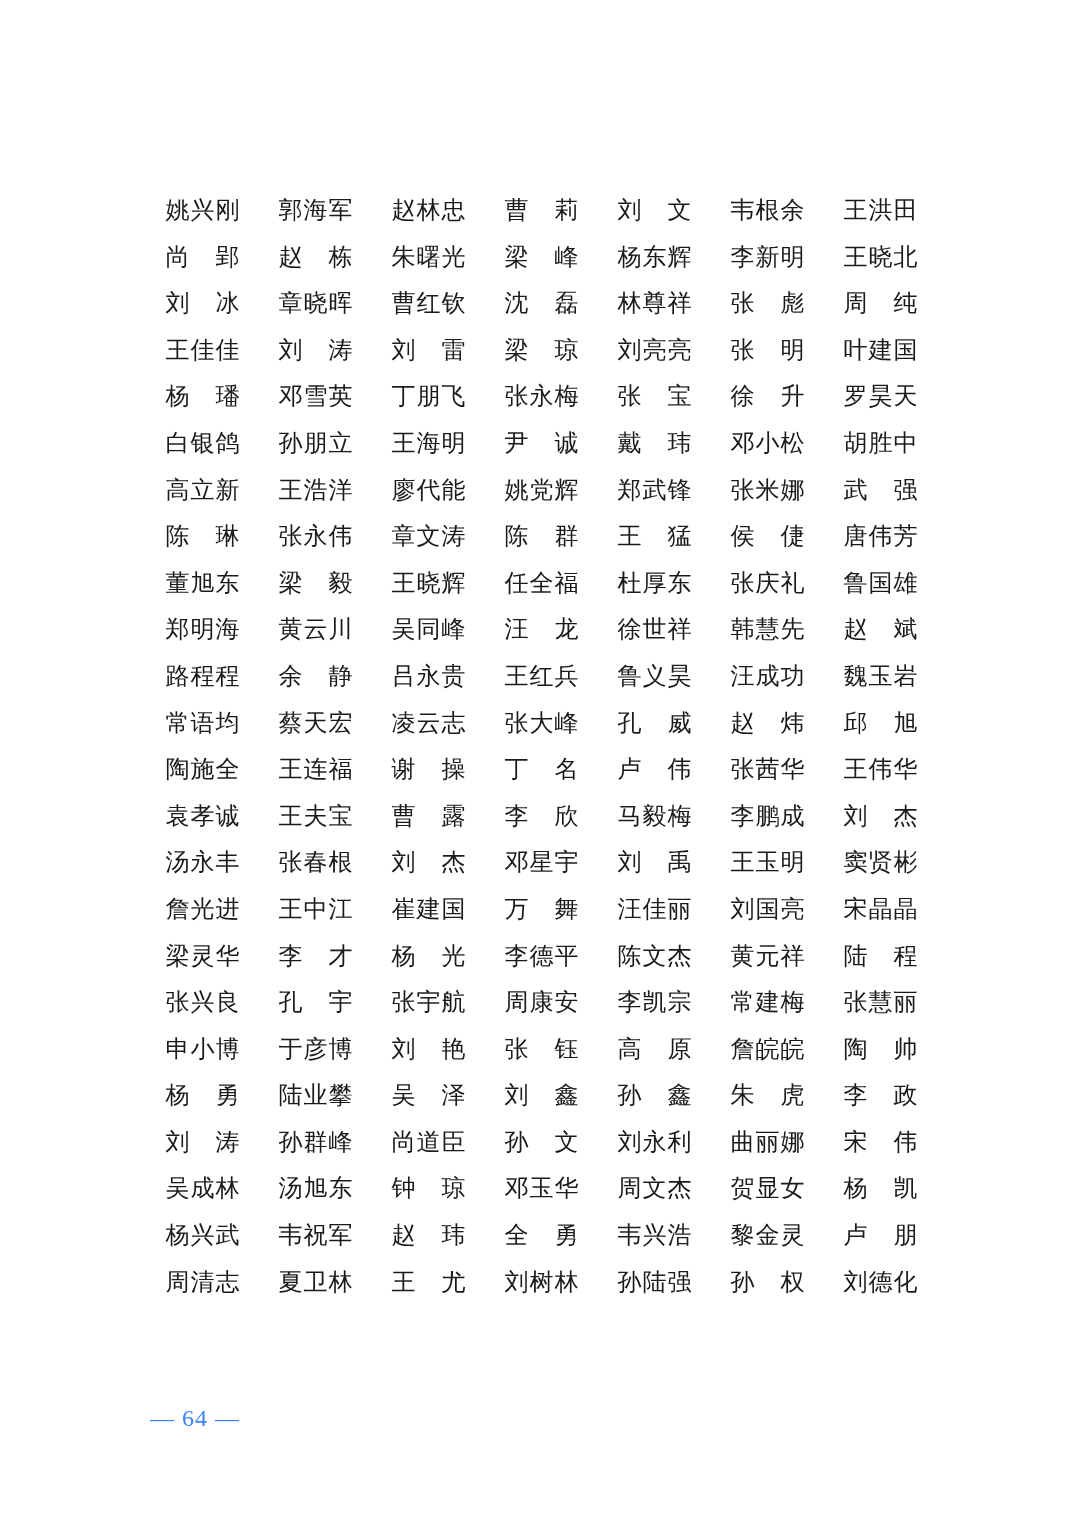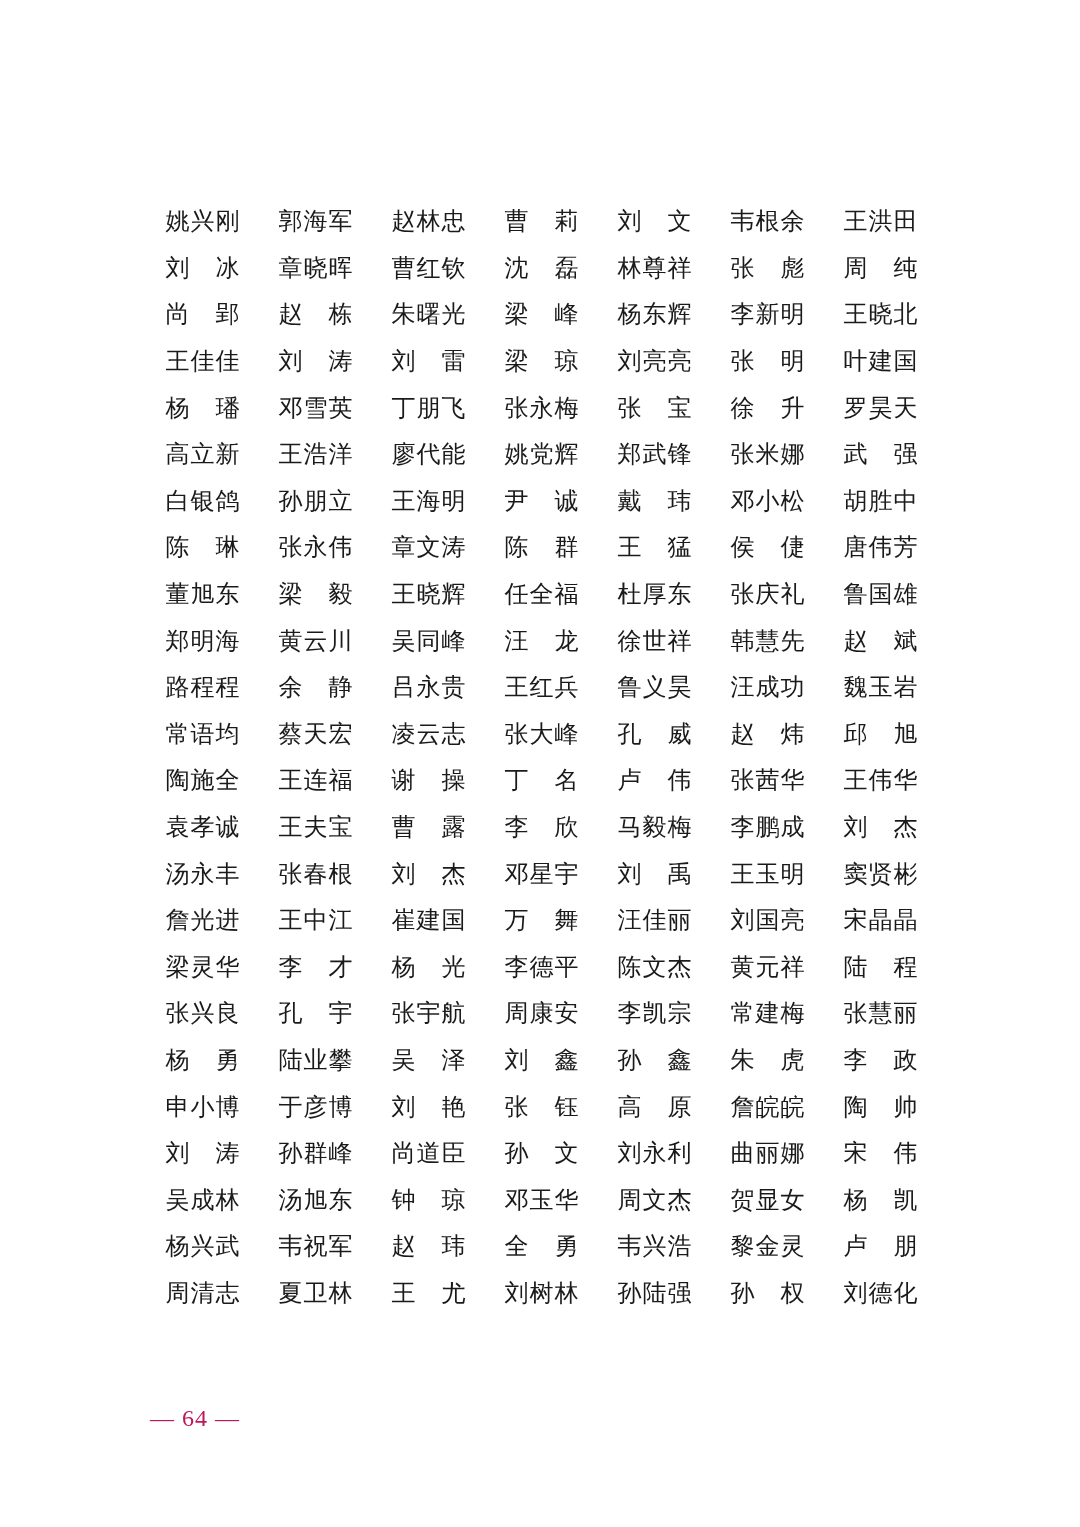--- a/index.html
+++ b/index.html
@@ -1,95 +1,95 @@
 <!DOCTYPE html>
 <html><head>
   <meta charset="utf-8">
   <style>
     html, body { margin: 0; padding: 0; background: #ffffff; }
     body { width: 1080px; height: 1527px; position: relative; overflow: hidden;
            font-family: "DejaVu Serif", "Liberation Serif", serif; color: #1a1a1a; }
     .page { position: absolute; left: 0; top: 0; width: 1080px; height: 1527px; background: #fff; }
     .name-grid { position: absolute; left: 165px; top: 198px; width: 760px; }
-    .name-row { display: flex; height: 46.6px; align-items: center; }
+    .name-row { display: flex; height: 46.6px; align-items: flex-start; }
     .name-cell { width: 113px; flex: 0 0 113px; font-size: 24px; line-height: 1; white-space: nowrap; letter-spacing: 0; }
     .name-cell .c { display: inline-block; width: 25px; text-align: center; }
     .name-cell .gap { display: inline-block; width: 25px; }
     .page-number { position: absolute; left: 150px; top: 1405px; font-size: 24px;
-                   font-family: "Liberation Serif", "DejaVu Serif", serif; color: #be185d; letter-spacing: 1px; }
+                   font-family: "Liberation Serif", "DejaVu Serif", serif; color: #3b82f6; letter-spacing: 1px; }
   </style>
 </head>
 <body>
 
 <div class="page">
   <div class="name-grid" id="name-grid">
       <div class="name-row">
         <div class="name-cell"><span class="c">姚</span><span class="c">兴</span><span class="c">刚</span></div>
         <div class="name-cell"><span class="c">郭</span><span class="c">海</span><span class="c">军</span></div>
         <div class="name-cell"><span class="c">赵</span><span class="c">林</span><span class="c">忠</span></div>
         <div class="name-cell"><span class="c">曹</span><span class="gap"></span><span class="c">莉</span></div>
         <div class="name-cell"><span class="c">刘</span><span class="gap"></span><span class="c">文</span></div>
         <div class="name-cell"><span class="c">韦</span><span class="c">根</span><span class="c">余</span></div>
         <div class="name-cell"><span class="c">王</span><span class="c">洪</span><span class="c">田</span></div>
       </div>
       <div class="name-row">
+        <div class="name-cell"><span class="c">尚</span><span class="gap"></span><span class="c">郢</span></div>
+        <div class="name-cell"><span class="c">赵</span><span class="gap"></span><span class="c">栋</span></div>
+        <div class="name-cell"><span class="c">朱</span><span class="c">曙</span><span class="c">光</span></div>
+        <div class="name-cell"><span class="c">梁</span><span class="gap"></span><span class="c">峰</span></div>
+        <div class="name-cell"><span class="c">杨</span><span class="c">东</span><span class="c">辉</span></div>
+        <div class="name-cell"><span class="c">李</span><span class="c">新</span><span class="c">明</span></div>
+        <div class="name-cell"><span class="c">王</span><span class="c">晓</span><span class="c">北</span></div>
+      </div>
+      <div class="name-row">
         <div class="name-cell"><span class="c">刘</span><span class="gap"></span><span class="c">冰</span></div>
         <div class="name-cell"><span class="c">章</span><span class="c">晓</span><span class="c">晖</span></div>
         <div class="name-cell"><span class="c">曹</span><span class="c">红</span><span class="c">钦</span></div>
         <div class="name-cell"><span class="c">沈</span><span class="gap"></span><span class="c">磊</span></div>
         <div class="name-cell"><span class="c">林</span><span class="c">尊</span><span class="c">祥</span></div>
         <div class="name-cell"><span class="c">张</span><span class="gap"></span><span class="c">彪</span></div>
         <div class="name-cell"><span class="c">周</span><span class="gap"></span><span class="c">纯</span></div>
       </div>
       <div class="name-row">
-        <div class="name-cell"><span class="c">尚</span><span class="gap"></span><span class="c">郢</span></div>
-        <div class="name-cell"><span class="c">赵</span><span class="gap"></span><span class="c">栋</span></div>
-        <div class="name-cell"><span class="c">朱</span><span class="c">曙</span><span class="c">光</span></div>
-        <div class="name-cell"><span class="c">梁</span><span class="gap"></span><span class="c">峰</span></div>
-        <div class="name-cell"><span class="c">杨</span><span class="c">东</span><span class="c">辉</span></div>
-        <div class="name-cell"><span class="c">李</span><span class="c">新</span><span class="c">明</span></div>
-        <div class="name-cell"><span class="c">王</span><span class="c">晓</span><span class="c">北</span></div>
-      </div>
-      <div class="name-row">
         <div class="name-cell"><span class="c">王</span><span class="c">佳</span><span class="c">佳</span></div>
         <div class="name-cell"><span class="c">刘</span><span class="gap"></span><span class="c">涛</span></div>
         <div class="name-cell"><span class="c">刘</span><span class="gap"></span><span class="c">雷</span></div>
         <div class="name-cell"><span class="c">梁</span><span class="gap"></span><span class="c">琼</span></div>
         <div class="name-cell"><span class="c">刘</span><span class="c">亮</span><span class="c">亮</span></div>
         <div class="name-cell"><span class="c">张</span><span class="gap"></span><span class="c">明</span></div>
         <div class="name-cell"><span class="c">叶</span><span class="c">建</span><span class="c">国</span></div>
       </div>
       <div class="name-row">
         <div class="name-cell"><span class="c">杨</span><span class="gap"></span><span class="c">璠</span></div>
         <div class="name-cell"><span class="c">邓</span><span class="c">雪</span><span class="c">英</span></div>
         <div class="name-cell"><span class="c">丁</span><span class="c">朋</span><span class="c">飞</span></div>
         <div class="name-cell"><span class="c">张</span><span class="c">永</span><span class="c">梅</span></div>
         <div class="name-cell"><span class="c">张</span><span class="gap"></span><span class="c">宝</span></div>
         <div class="name-cell"><span class="c">徐</span><span class="gap"></span><span class="c">升</span></div>
         <div class="name-cell"><span class="c">罗</span><span class="c">昊</span><span class="c">天</span></div>
       </div>
       <div class="name-row">
+        <div class="name-cell"><span class="c">白</span><span class="c">银</span><span class="c">鸽</span></div>
+        <div class="name-cell"><span class="c">孙</span><span class="c">朋</span><span class="c">立</span></div>
+        <div class="name-cell"><span class="c">王</span><span class="c">海</span><span class="c">明</span></div>
+        <div class="name-cell"><span class="c">尹</span><span class="gap"></span><span class="c">诚</span></div>
+        <div class="name-cell"><span class="c">戴</span><span class="gap"></span><span class="c">玮</span></div>
+        <div class="name-cell"><span class="c">邓</span><span class="c">小</span><span class="c">松</span></div>
+        <div class="name-cell"><span class="c">胡</span><span class="c">胜</span><span class="c">中</span></div>
+      </div>
+      <div class="name-row">
         <div class="name-cell"><span class="c">高</span><span class="c">立</span><span class="c">新</span></div>
         <div class="name-cell"><span class="c">王</span><span class="c">浩</span><span class="c">洋</span></div>
         <div class="name-cell"><span class="c">廖</span><span class="c">代</span><span class="c">能</span></div>
         <div class="name-cell"><span class="c">姚</span><span class="c">党</span><span class="c">辉</span></div>
         <div class="name-cell"><span class="c">郑</span><span class="c">武</span><span class="c">锋</span></div>
         <div class="name-cell"><span class="c">张</span><span class="c">米</span><span class="c">娜</span></div>
         <div class="name-cell"><span class="c">武</span><span class="gap"></span><span class="c">强</span></div>
       </div>
       <div class="name-row">
-        <div class="name-cell"><span class="c">白</span><span class="c">银</span><span class="c">鸽</span></div>
-        <div class="name-cell"><span class="c">孙</span><span class="c">朋</span><span class="c">立</span></div>
-        <div class="name-cell"><span class="c">王</span><span class="c">海</span><span class="c">明</span></div>
-        <div class="name-cell"><span class="c">尹</span><span class="gap"></span><span class="c">诚</span></div>
-        <div class="name-cell"><span class="c">戴</span><span class="gap"></span><span class="c">玮</span></div>
-        <div class="name-cell"><span class="c">邓</span><span class="c">小</span><span class="c">松</span></div>
-        <div class="name-cell"><span class="c">胡</span><span class="c">胜</span><span class="c">中</span></div>
-      </div>
-      <div class="name-row">
         <div class="name-cell"><span class="c">陈</span><span class="gap"></span><span class="c">琳</span></div>
         <div class="name-cell"><span class="c">张</span><span class="c">永</span><span class="c">伟</span></div>
         <div class="name-cell"><span class="c">章</span><span class="c">文</span><span class="c">涛</span></div>
         <div class="name-cell"><span class="c">陈</span><span class="gap"></span><span class="c">群</span></div>
         <div class="name-cell"><span class="c">王</span><span class="gap"></span><span class="c">猛</span></div>
         <div class="name-cell"><span class="c">侯</span><span class="gap"></span><span class="c">倢</span></div>
         <div class="name-cell"><span class="c">唐</span><span class="c">伟</span><span class="c">芳</span></div>
       </div>
       <div class="name-row">
         <div class="name-cell"><span class="c">董</span><span class="c">旭</span><span class="c">东</span></div>
@@ -175,38 +175,38 @@
       <div class="name-row">
         <div class="name-cell"><span class="c">张</span><span class="c">兴</span><span class="c">良</span></div>
         <div class="name-cell"><span class="c">孔</span><span class="gap"></span><span class="c">宇</span></div>
         <div class="name-cell"><span class="c">张</span><span class="c">宇</span><span class="c">航</span></div>
         <div class="name-cell"><span class="c">周</span><span class="c">康</span><span class="c">安</span></div>
         <div class="name-cell"><span class="c">李</span><span class="c">凯</span><span class="c">宗</span></div>
         <div class="name-cell"><span class="c">常</span><span class="c">建</span><span class="c">梅</span></div>
         <div class="name-cell"><span class="c">张</span><span class="c">慧</span><span class="c">丽</span></div>
       </div>
       <div class="name-row">
+        <div class="name-cell"><span class="c">申</span><span class="c">小</span><span class="c">博</span></div>
+        <div class="name-cell"><span class="c">于</span><span class="c">彦</span><span class="c">博</span></div>
+        <div class="name-cell"><span class="c">刘</span><span class="gap"></span><span class="c">艳</span></div>
+        <div class="name-cell"><span class="c">张</span><span class="gap"></span><span class="c">钰</span></div>
+        <div class="name-cell"><span class="c">高</span><span class="gap"></span><span class="c">原</span></div>
+        <div class="name-cell"><span class="c">詹</span><span class="c">皖</span><span class="c">皖</span></div>
+        <div class="name-cell"><span class="c">陶</span><span class="gap"></span><span class="c">帅</span></div>
+      </div>
+      <div class="name-row">
         <div class="name-cell"><span class="c">杨</span><span class="gap"></span><span class="c">勇</span></div>
         <div class="name-cell"><span class="c">陆</span><span class="c">业</span><span class="c">攀</span></div>
         <div class="name-cell"><span class="c">吴</span><span class="gap"></span><span class="c">泽</span></div>
         <div class="name-cell"><span class="c">刘</span><span class="gap"></span><span class="c">鑫</span></div>
         <div class="name-cell"><span class="c">孙</span><span class="gap"></span><span class="c">鑫</span></div>
         <div class="name-cell"><span class="c">朱</span><span class="gap"></span><span class="c">虎</span></div>
         <div class="name-cell"><span class="c">李</span><span class="gap"></span><span class="c">政</span></div>
       </div>
       <div class="name-row">
-        <div class="name-cell"><span class="c">申</span><span class="c">小</span><span class="c">博</span></div>
-        <div class="name-cell"><span class="c">于</span><span class="c">彦</span><span class="c">博</span></div>
-        <div class="name-cell"><span class="c">刘</span><span class="gap"></span><span class="c">艳</span></div>
-        <div class="name-cell"><span class="c">张</span><span class="gap"></span><span class="c">钰</span></div>
-        <div class="name-cell"><span class="c">高</span><span class="gap"></span><span class="c">原</span></div>
-        <div class="name-cell"><span class="c">詹</span><span class="c">皖</span><span class="c">皖</span></div>
-        <div class="name-cell"><span class="c">陶</span><span class="gap"></span><span class="c">帅</span></div>
-      </div>
-      <div class="name-row">
         <div class="name-cell"><span class="c">刘</span><span class="gap"></span><span class="c">涛</span></div>
         <div class="name-cell"><span class="c">孙</span><span class="c">群</span><span class="c">峰</span></div>
         <div class="name-cell"><span class="c">尚</span><span class="c">道</span><span class="c">臣</span></div>
         <div class="name-cell"><span class="c">孙</span><span class="gap"></span><span class="c">文</span></div>
         <div class="name-cell"><span class="c">刘</span><span class="c">永</span><span class="c">利</span></div>
         <div class="name-cell"><span class="c">曲</span><span class="c">丽</span><span class="c">娜</span></div>
         <div class="name-cell"><span class="c">宋</span><span class="gap"></span><span class="c">伟</span></div>
       </div>
       <div class="name-row">
         <div class="name-cell"><span class="c">吴</span><span class="c">成</span><span class="c">林</span></div>

